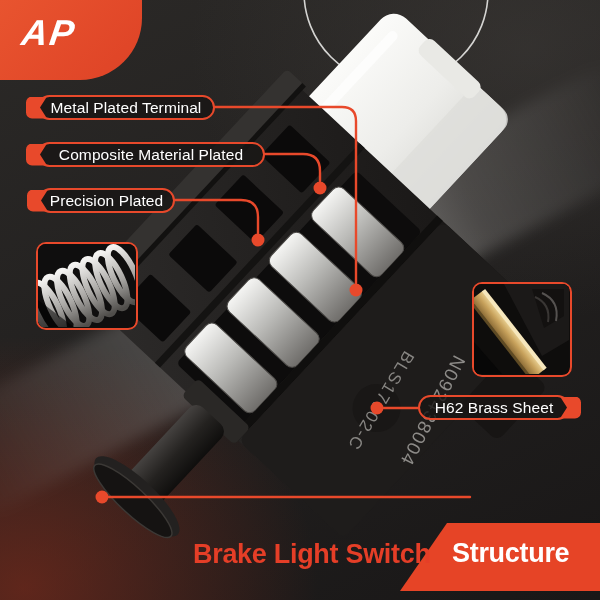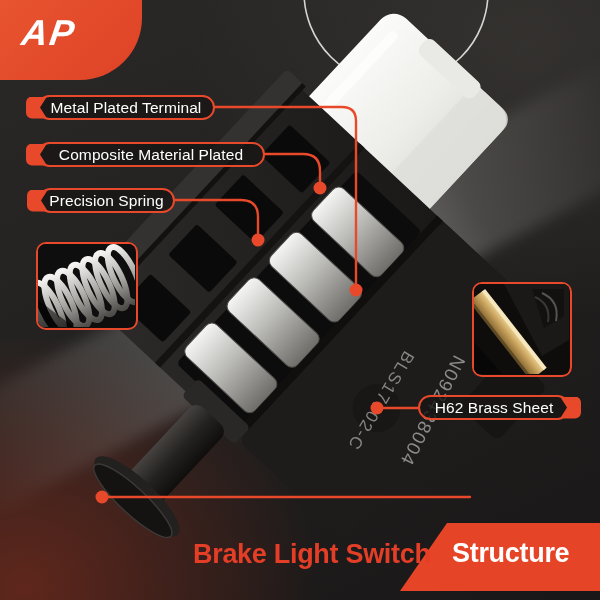--- a/index.html
+++ b/index.html
@@ -181,21 +181,21 @@
   <div class="pill" style="left:37px;top:95px;width:178px;">
     <span class="tag left"></span>
     <span>Metal Plated Terminal</span>
   </div>
   <div class="pill" style="left:37px;top:142px;width:228px;">
     <span class="tag left"></span>
     <span>Composite Material Plated</span>
   </div>
   <div class="pill" style="left:38px;top:188px;width:137px;">
     <span class="tag left"></span>
-    <span>Precision Spring</span>
+    <span>Precision Plated</span>
   </div>
   <div class="pill" style="left:418px;top:395px;width:152px;">
     <span class="tag right"></span>
     <span>H62 Brass Sheet</span>
   </div>
 
   <div class="inset inset-spring">
     <svg width="97" height="83" viewBox="0 0 97 83">
       <defs>
         <linearGradient id="sg" x1="0" y1="0" x2="0" y2="1">

